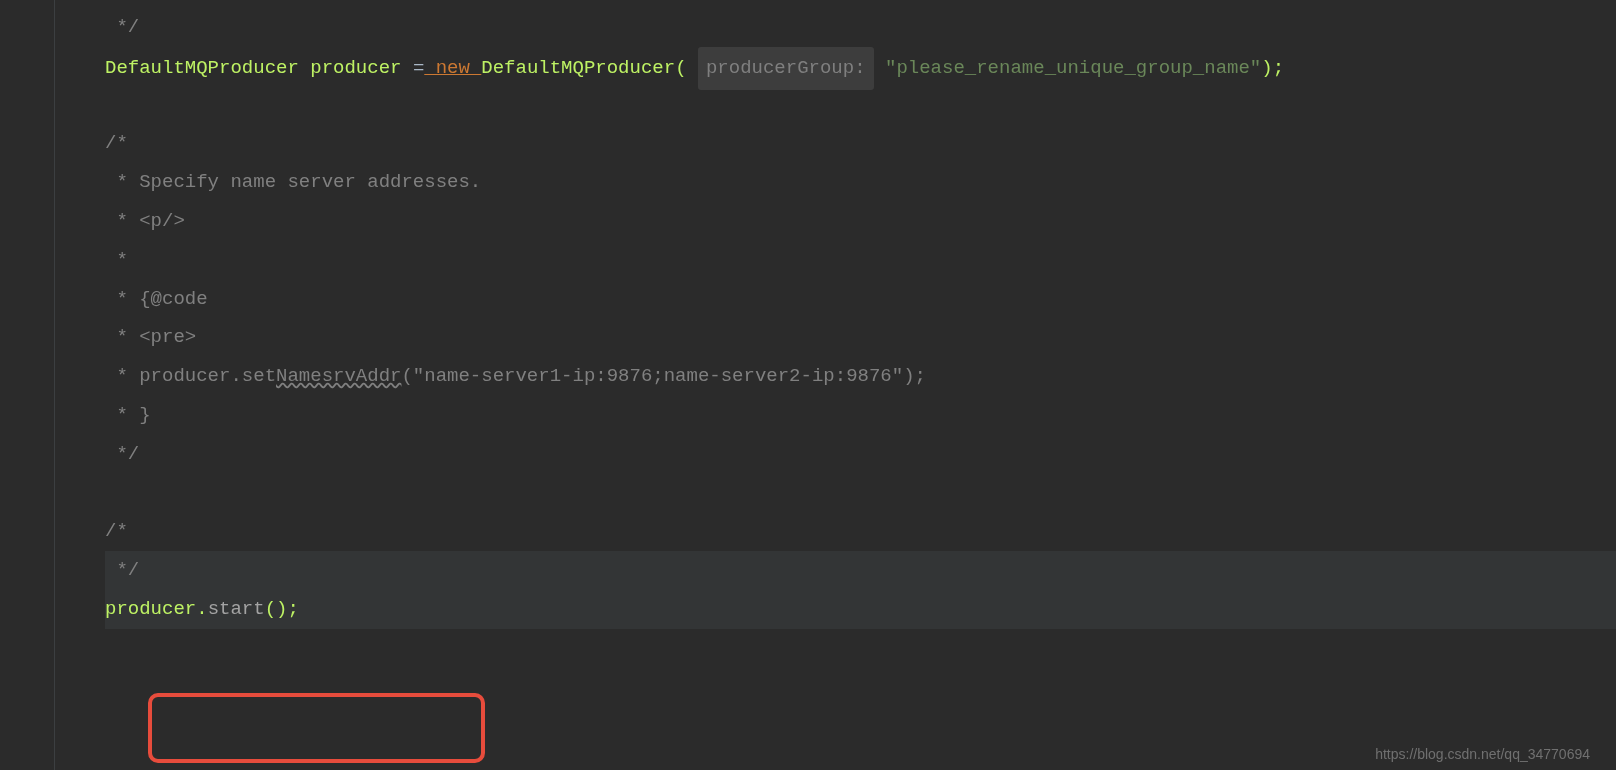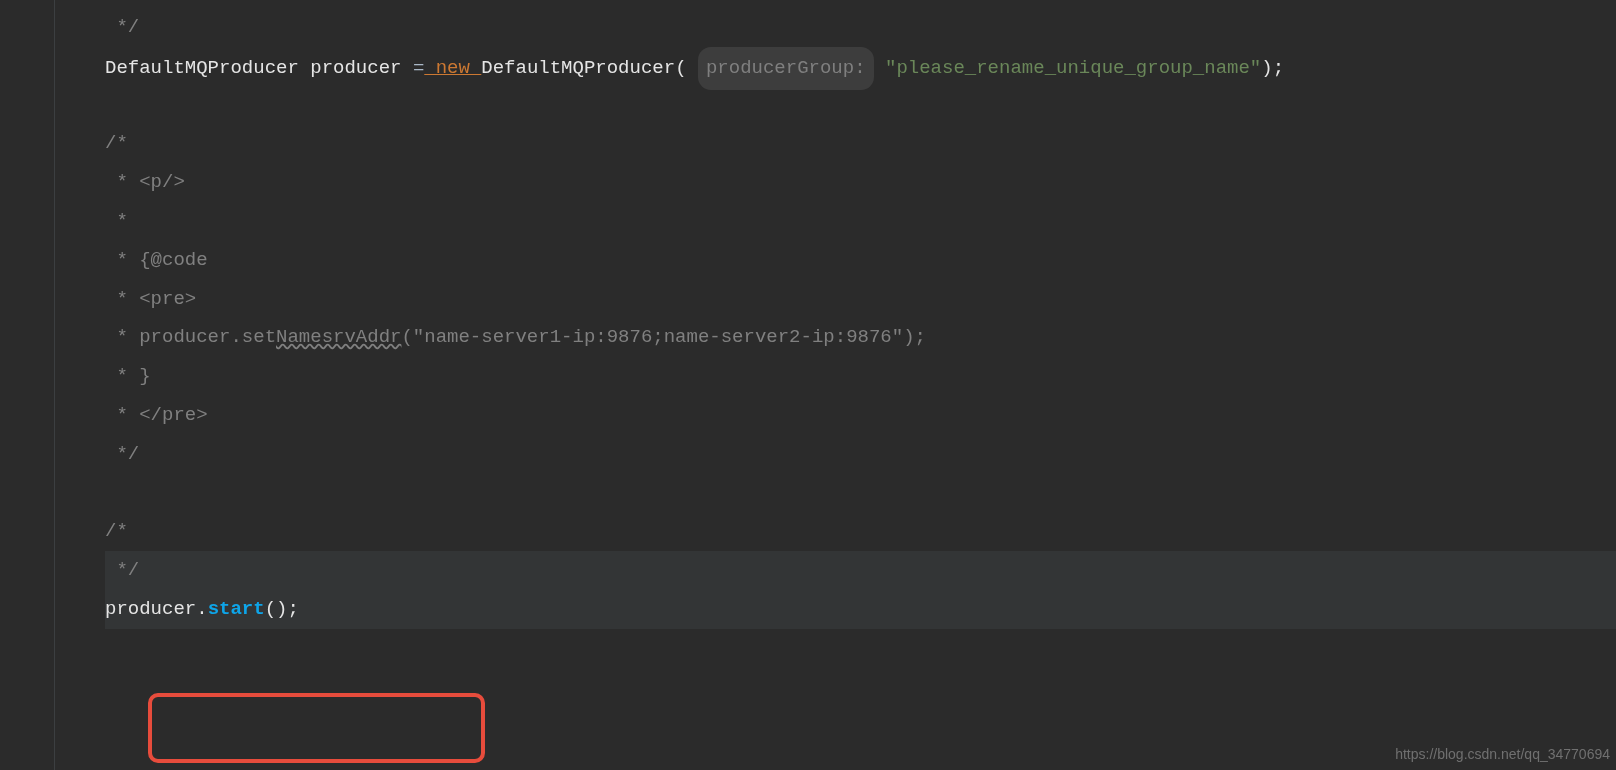--- a/index.html
+++ b/index.html
@@ -28,30 +28,30 @@
       padding-top: 8px;
       line-height: 38.8px;
       position: relative;
     }
     .line {
       white-space: pre;
       height: 38.8px;
     }
     .comment { color: #808080; }
     .keyword { color: #cc7832; text-decoration: underline; }
-    .identifier { color: #e5e5e5; }
-    .method { color: #0ea5e9; font-weight: bold; }
+    .identifier { color: #bef264; }
+    .method { color: #a3a3a3; }
     .string { color: #6a8759; }
     .operator { color: #a9b7c6; }
     .param-hint {
       display: inline-block;
       background: #3d3d3d;
       color: #7f7f7f;
       padding: 2px 8px;
-      border-radius: 13px;
+      border-radius: 3px;
       font-size: 19px;
       vertical-align: baseline;
     }
     .underline-wavy {
       text-decoration: underline wavy #808080;
       text-decoration-skip-ink: none;
     }
     .highlight-box {
       position: absolute;
       border: 4px solid #e74c3c;
@@ -61,43 +61,43 @@
       width: 337px;
       height: 70px;
       pointer-events: none;
     }
     .highlighted-line {
       background: rgba(60, 63, 65, 0.5);
     }
     .watermark {
       position: absolute;
       bottom: 8px;
-      right: 6px;
+      right: 26px;
       color: #707070;
       font-size: 14px;
       font-family: Arial, sans-serif;
     }
   </style>
 </head>
 <body>
 
 <div class="editor-container">
   <div class="gutter"></div>
   <div class="code-area">
     <div class="line"><span class="comment"> */</span></div>
     <div class="line"><span class="identifier">DefaultMQProducer</span><span class="identifier"> producer </span><span class="operator">=</span><span class="keyword"> new </span><span class="identifier">DefaultMQProducer</span><span class="identifier">( </span><span class="param-hint">producerGroup:</span><span> </span><span class="string">"please_rename_unique_group_name"</span><span class="identifier">);</span></div>
     <div class="line"><span></span></div>
     <div class="line"><span class="comment">/*</span></div>
+    <div class="line"><span class="comment"> * Specify name server addresses.</span></div>
     <div class="line"><span class="comment"> * &lt;p/&gt;</span></div>
     <div class="line"><span class="comment"> *</span></div>
     <div class="line"><span class="comment"> * {@code</span></div>
     <div class="line"><span class="comment"> * &lt;pre&gt;</span></div>
     <div class="line"><span class="comment"> * producer.set</span><span class="comment underline-wavy">NamesrvAddr</span><span class="comment">("name-server1-ip:9876;name-server2-ip:9876");</span></div>
     <div class="line"><span class="comment"> * }</span></div>
-    <div class="line"><span class="comment"> * &lt;/pre&gt;</span></div>
     <div class="line"><span class="comment"> */</span></div>
     <div class="line"><span></span></div>
     <div class="line"><span class="comment">/*</span></div>
     <div class="line highlighted-line"><span class="comment"> */</span></div>
     <div class="line highlighted-line"><span class="identifier">producer</span><span class="identifier">.</span><span class="method">start</span><span class="identifier">();</span></div>
     <div class="highlight-box"></div>
   </div>
 </div>
 
 <div class="watermark">https://blog.csdn.net/qq_34770694</div>

